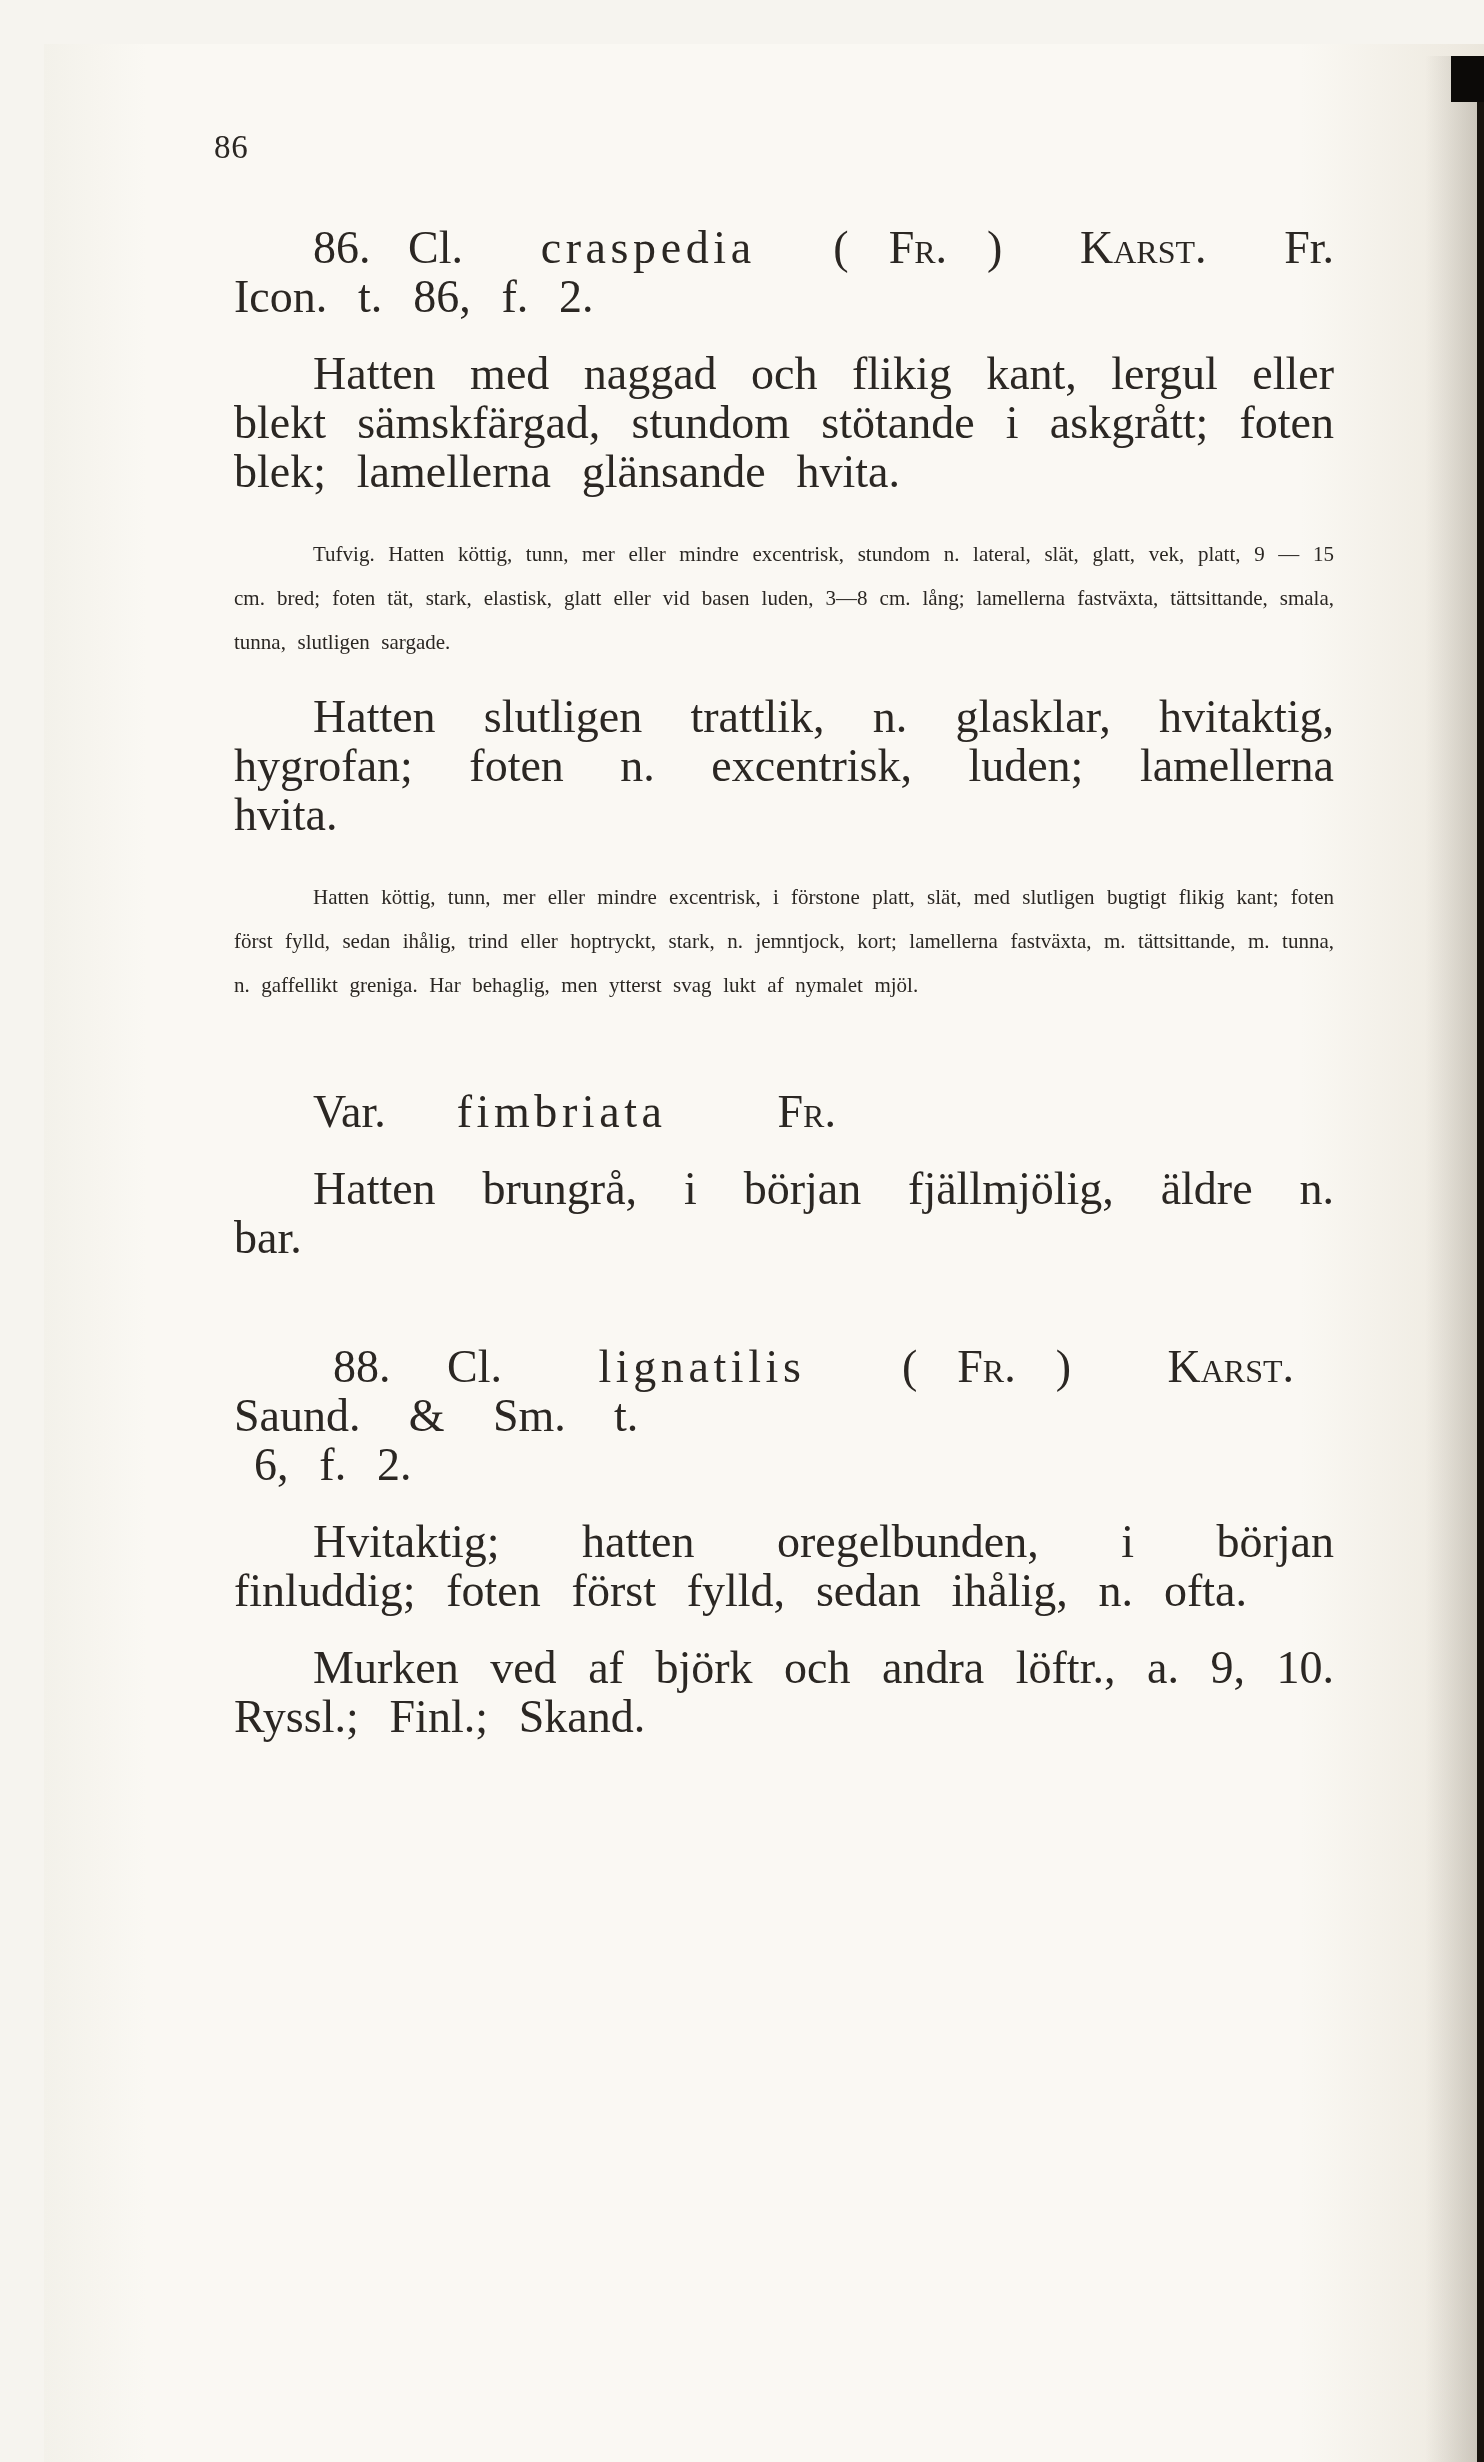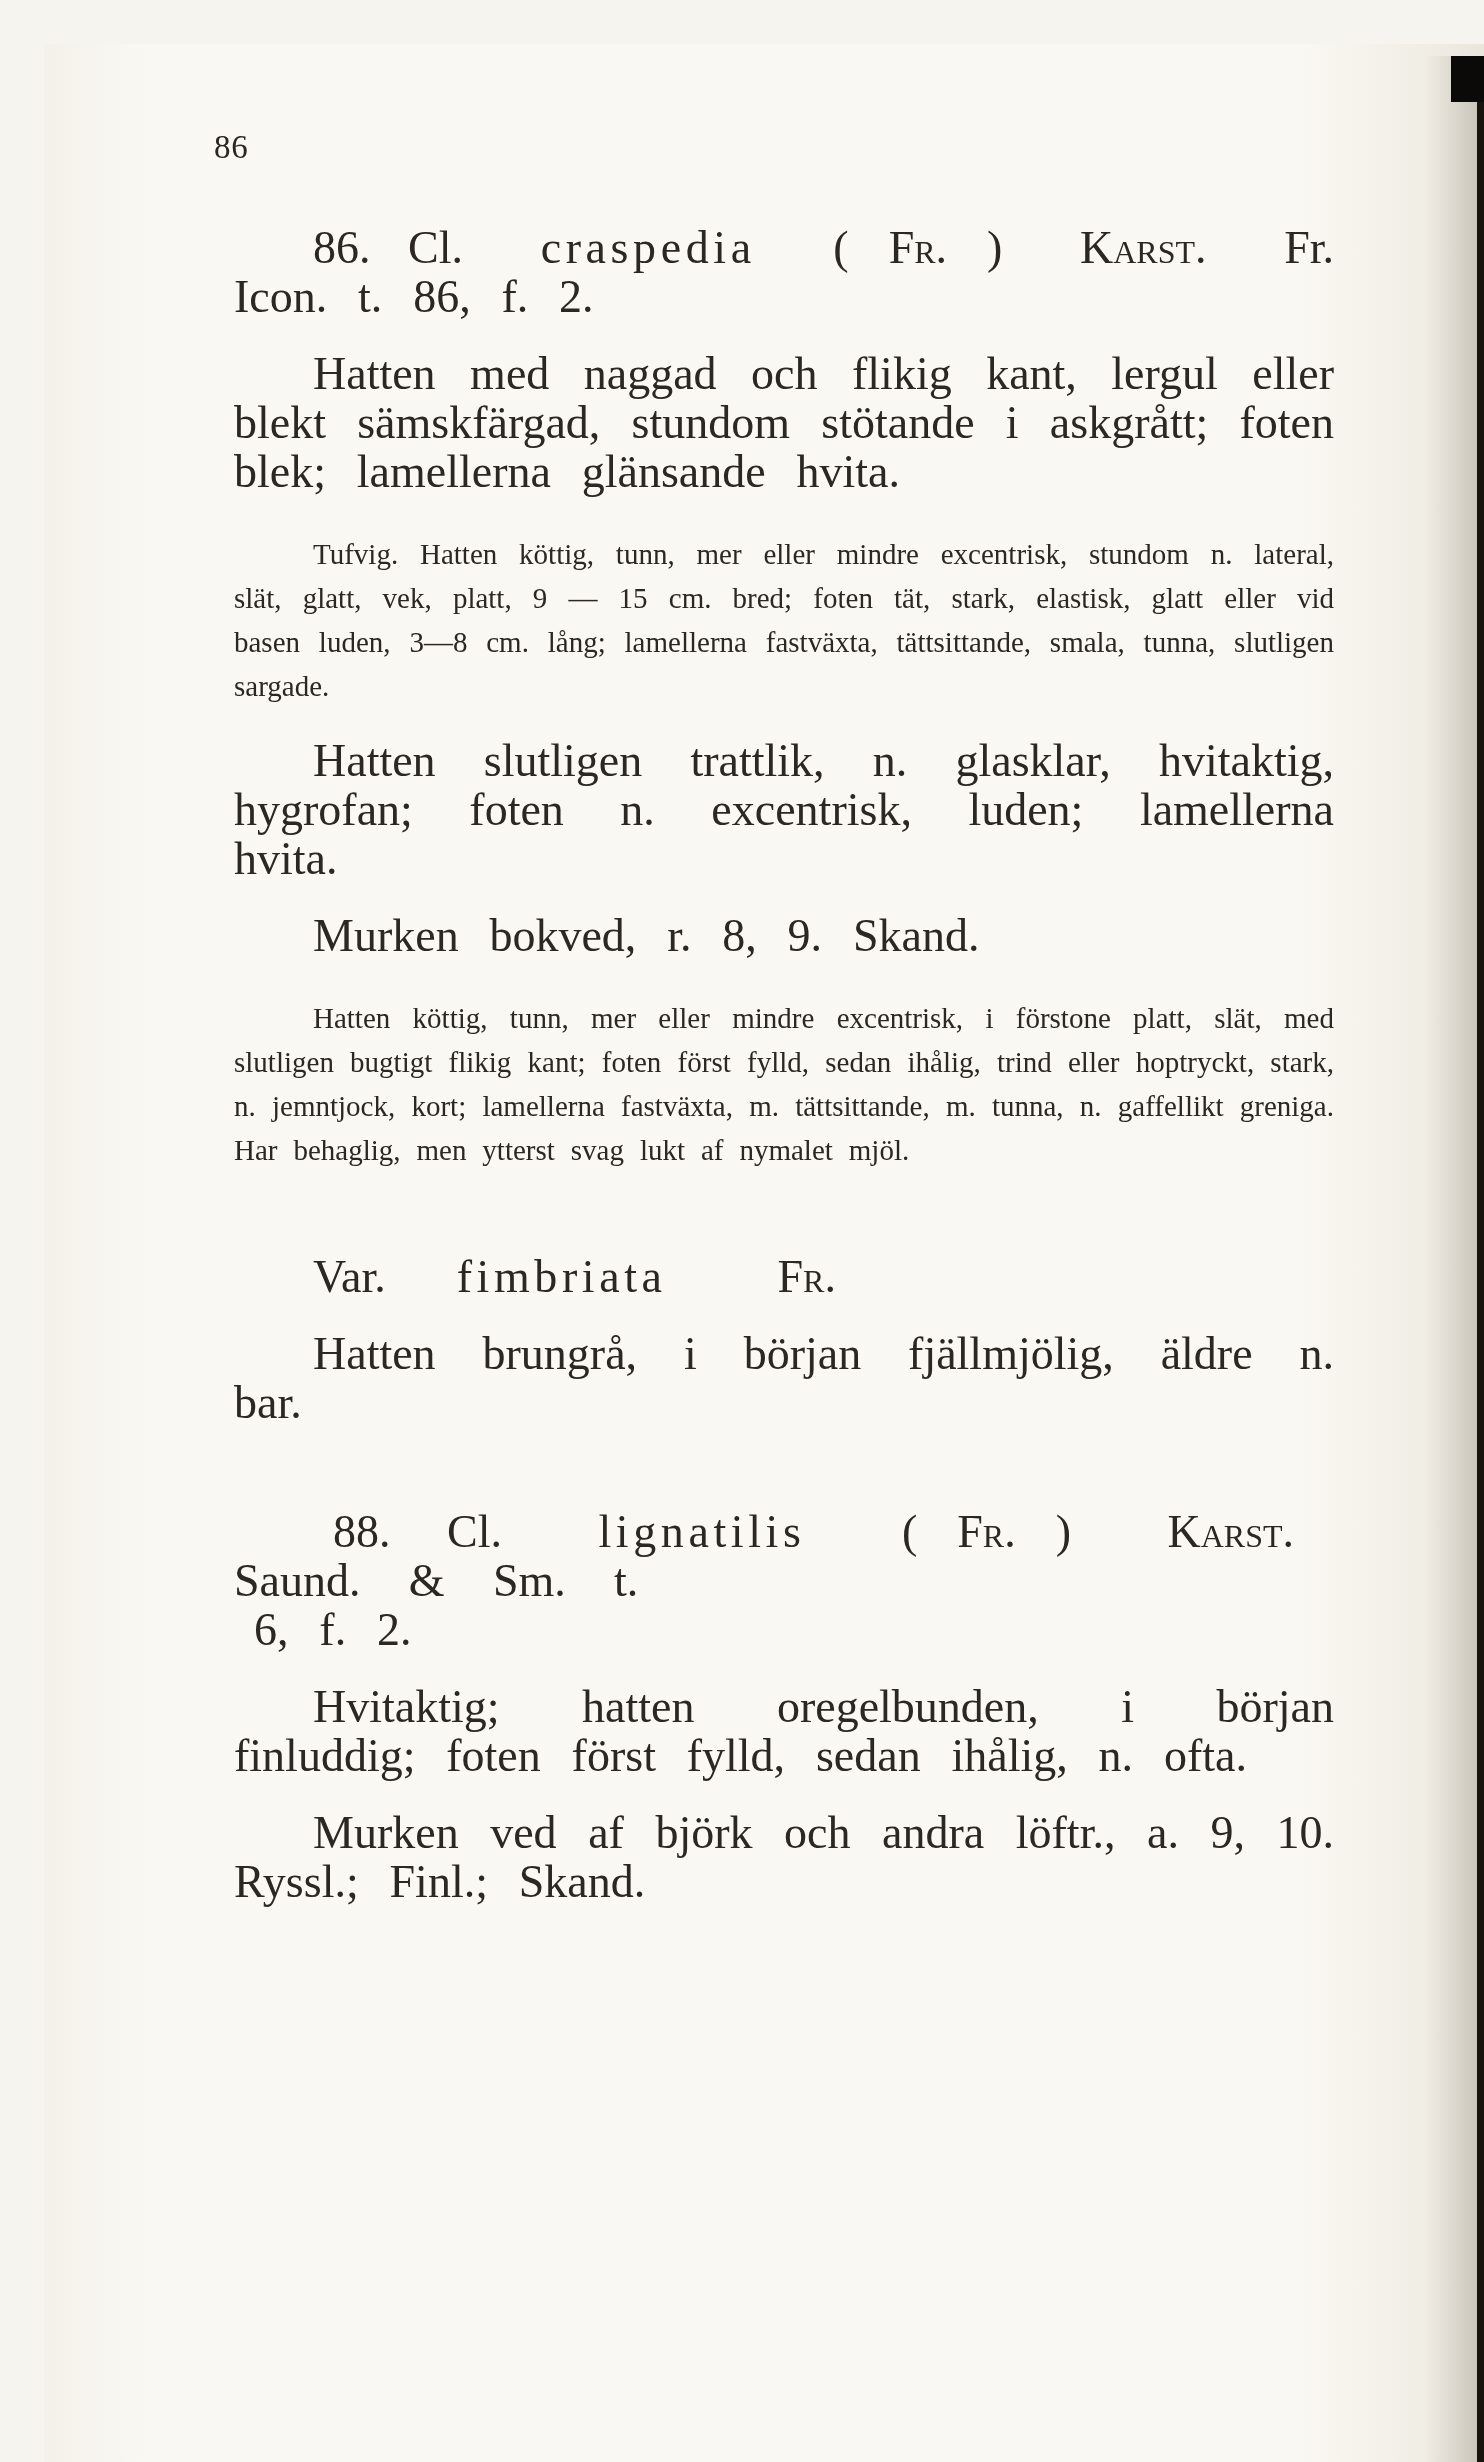--- a/index.html
+++ b/index.html
@@ -33,21 +33,21 @@
     text-align: justify;
     text-indent: 59px;
     word-spacing: 0.42em;
   }
   #paragraphs p.k-body { margin-top: 0; }
   #paragraphs p.k-entry { margin-top: 64px; }
   #paragraphs p.k-entry:first-child { margin-top: 20px; }
   #paragraphs p.k-var { margin-top: 64px; }
   #paragraphs p.k-note {
     margin-top: 20px;
-    font-size: 29px;
+    font-size: 21px;
     line-height: 44px;
     word-spacing: 0.3em;
   }
   .sc { font-variant: small-caps; }
   .ls { letter-spacing: 0.1em; }
   .spread { word-spacing: 0.8em; }
   
   .edge-shadow {
     position: absolute;
     top: 0;
@@ -77,21 +77,20 @@
 <body>
 
 <div class="page">
   <div class="content">
     <div class="page-number">86</div>
     <div id="paragraphs">
         <p class="para k-entry"><span>86. Cl. </span><span class="ls">craspedia</span><span> (</span><span class="sc">Fr.</span><span>) </span><span class="sc">Karst.</span><span> Fr. Icon. t. 86, f. 2.</span></p>
         <p class="para k-body"><span>Hatten med naggad och flikig kant, lergul eller blekt sämskfärgad, stundom stötande i askgrått; foten blek; lamellerna glänsande hvita.</span></p>
         <p class="para k-note"><span>Tufvig. Hatten köttig, tunn, mer eller mindre excentrisk, stundom n. lateral, slät, glatt, vek, platt, 9 — 15 cm. bred; foten tät, stark, elastisk, glatt eller vid basen luden, 3—8 cm. lång; lamellerna fastväxta, tättsittande, smala, tunna, slutligen sargade.</span></p>
         <p class="para k-body"><span>Hatten slutligen trattlik, n. glasklar, hvitaktig, hygrofan; foten n. excentrisk, luden; lamellerna hvita.</span></p>
-        <p class="para k-body"><span>Murken bokved, r. 8, 9. Skand.</span></p>
         <p class="para k-note"><span>Hatten köttig, tunn, mer eller mindre excentrisk, i förstone platt, slät, med slutligen bugtigt flikig kant; foten först fylld, sedan ihålig, trind eller hoptryckt, stark, n. jemntjock, kort; lamellerna fastväxta, m. tättsittande, m. tunna, n. gaffellikt greniga. Har behaglig, men ytterst svag lukt af nymalet mjöl.</span></p>
         <p class="para k-var"><span>Var. </span><span class="ls">fimbriata</span><span> </span><span class="sc">Fr.</span></p>
         <p class="para k-body"><span>Hatten brungrå, i början fjällmjölig, äldre n. bar.</span></p>
         <p class="para k-entry"><span class="spread"><span>88. Cl. </span><span class="ls">lignatilis</span><span> (</span><span class="sc">Fr.</span><span>) </span><span class="sc">Karst.</span><span> Saund. &amp; Sm. t.</span></span><br><span>6, f. 2.</span></p>
         <p class="para k-body"><span>Hvitaktig; hatten oregelbunden, i början finluddig; foten först fylld, sedan ihålig, n. ofta.</span></p>
         <p class="para k-body"><span>Murken ved af björk och andra löftr., a. 9, 10. Ryssl.; Finl.; Skand.</span></p>
       </div>
   </div>
   <div class="edge-shadow"></div>
   <div class="edge-line"></div>

